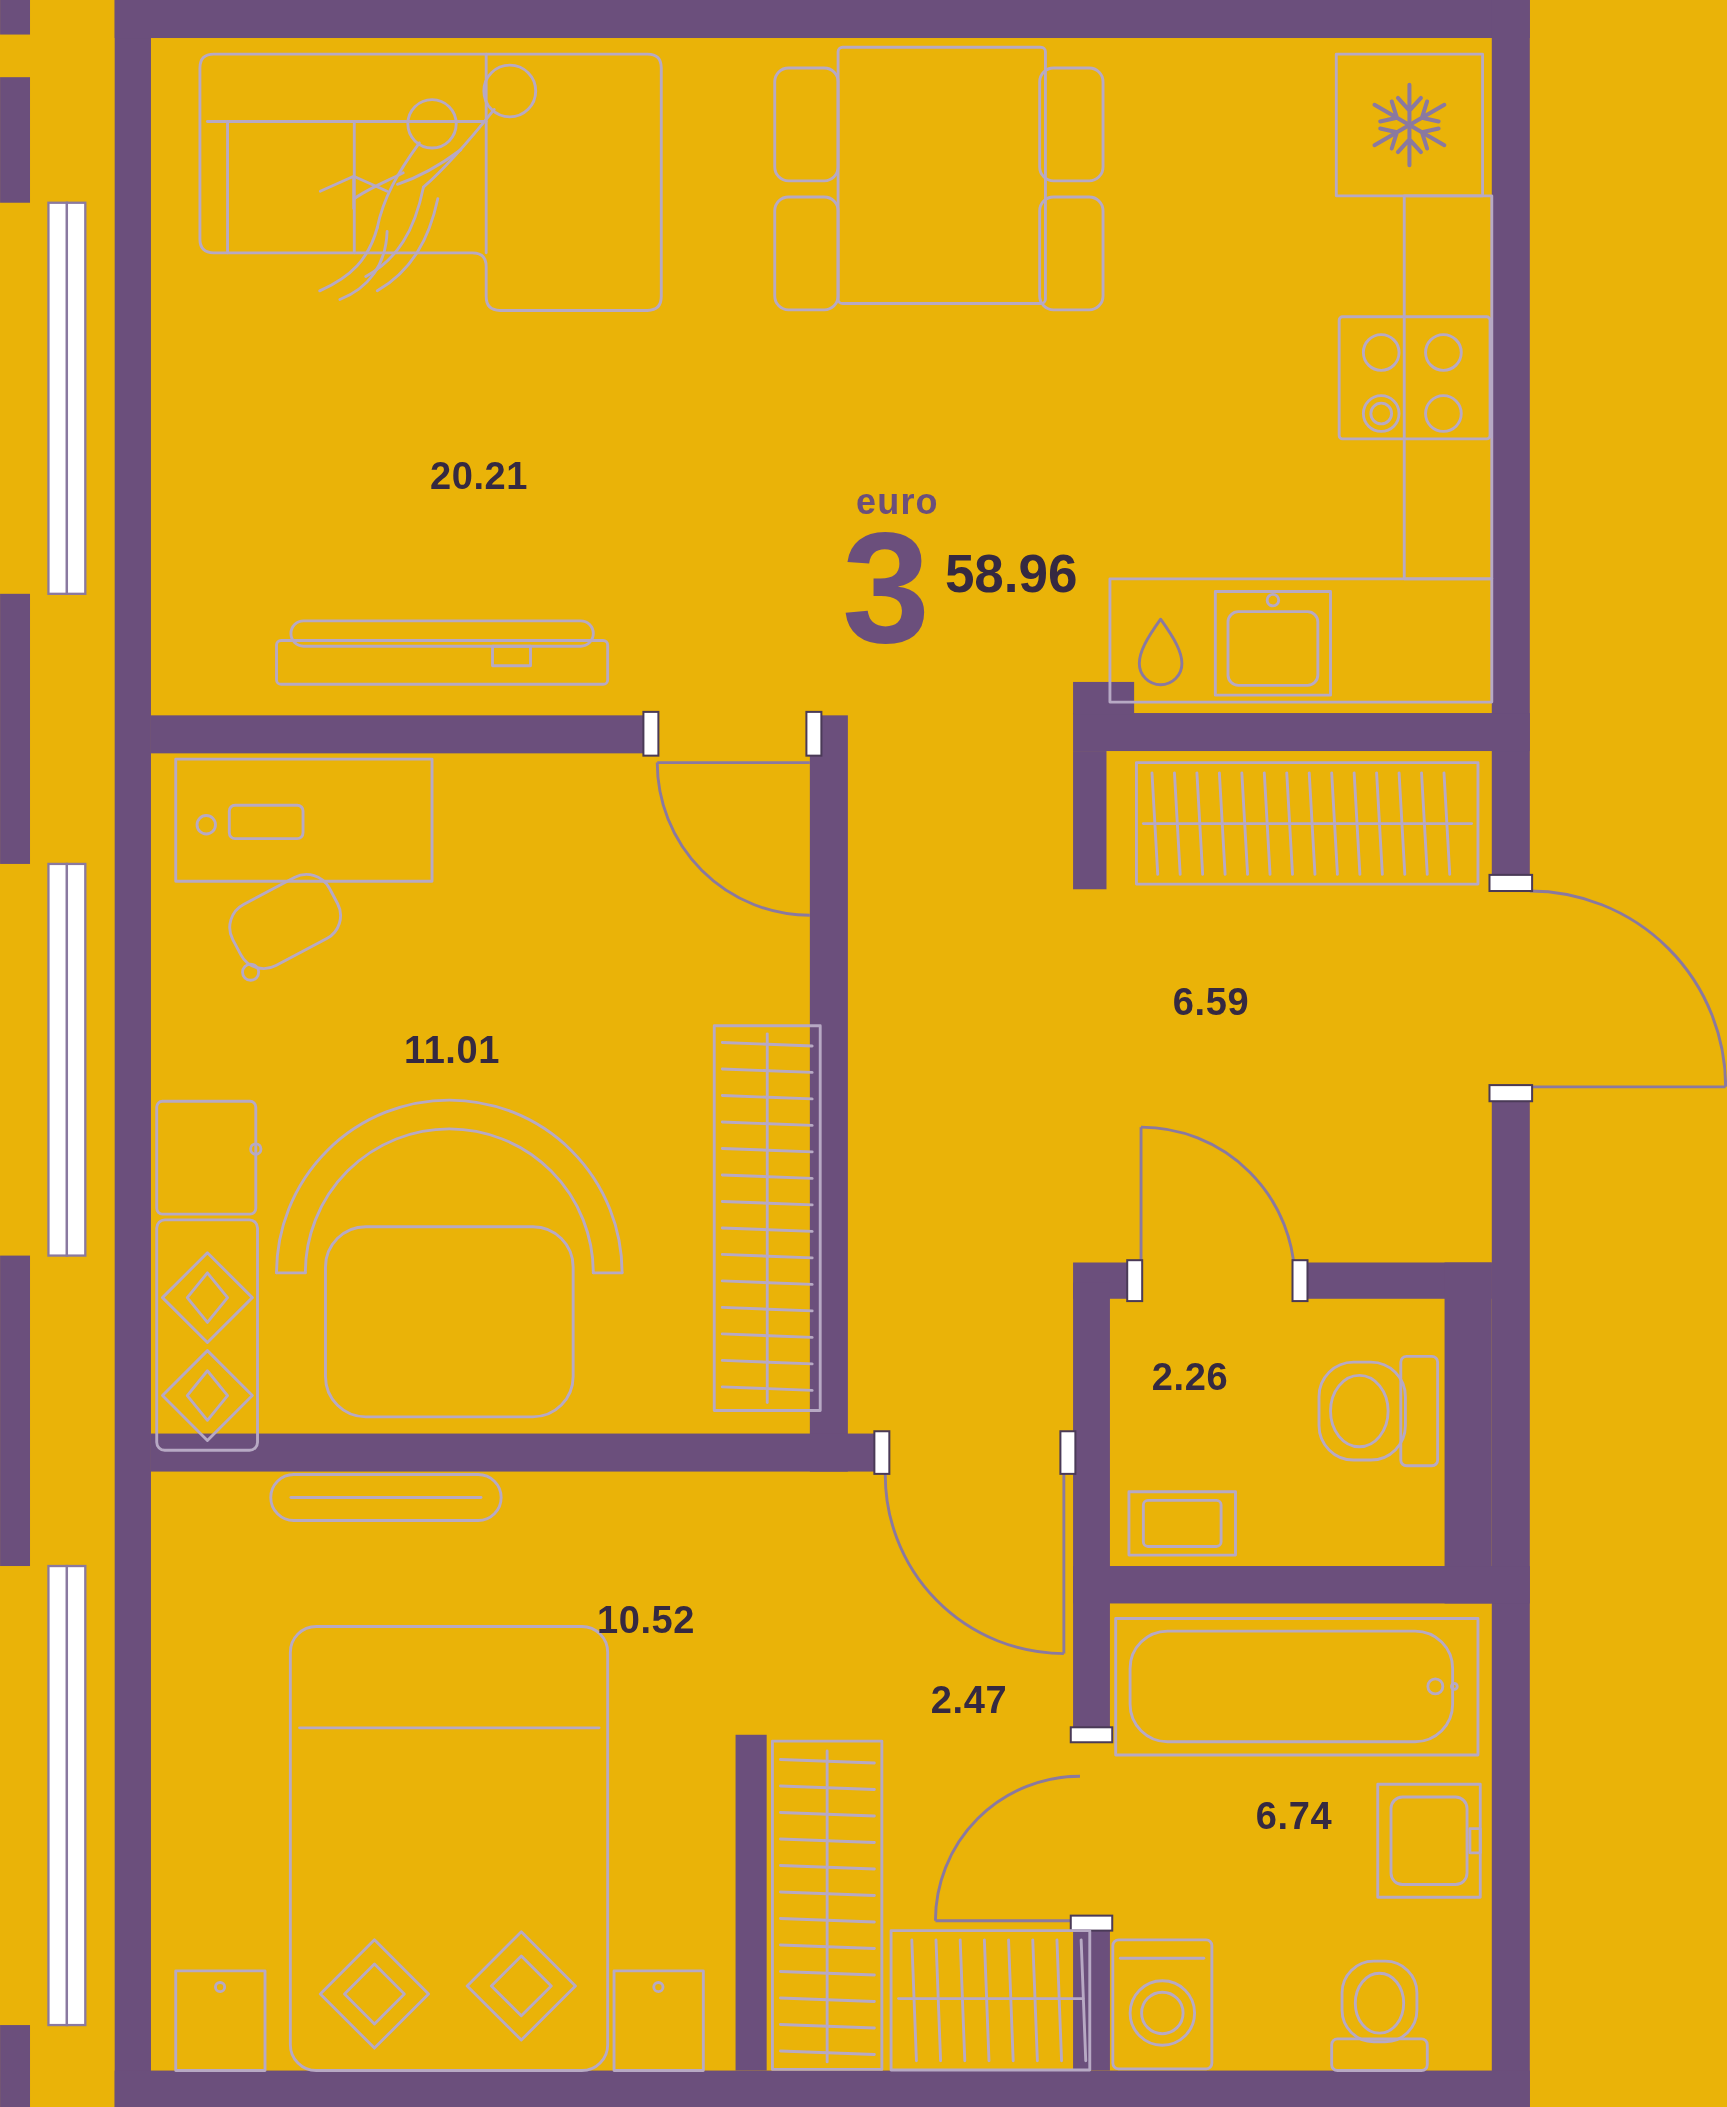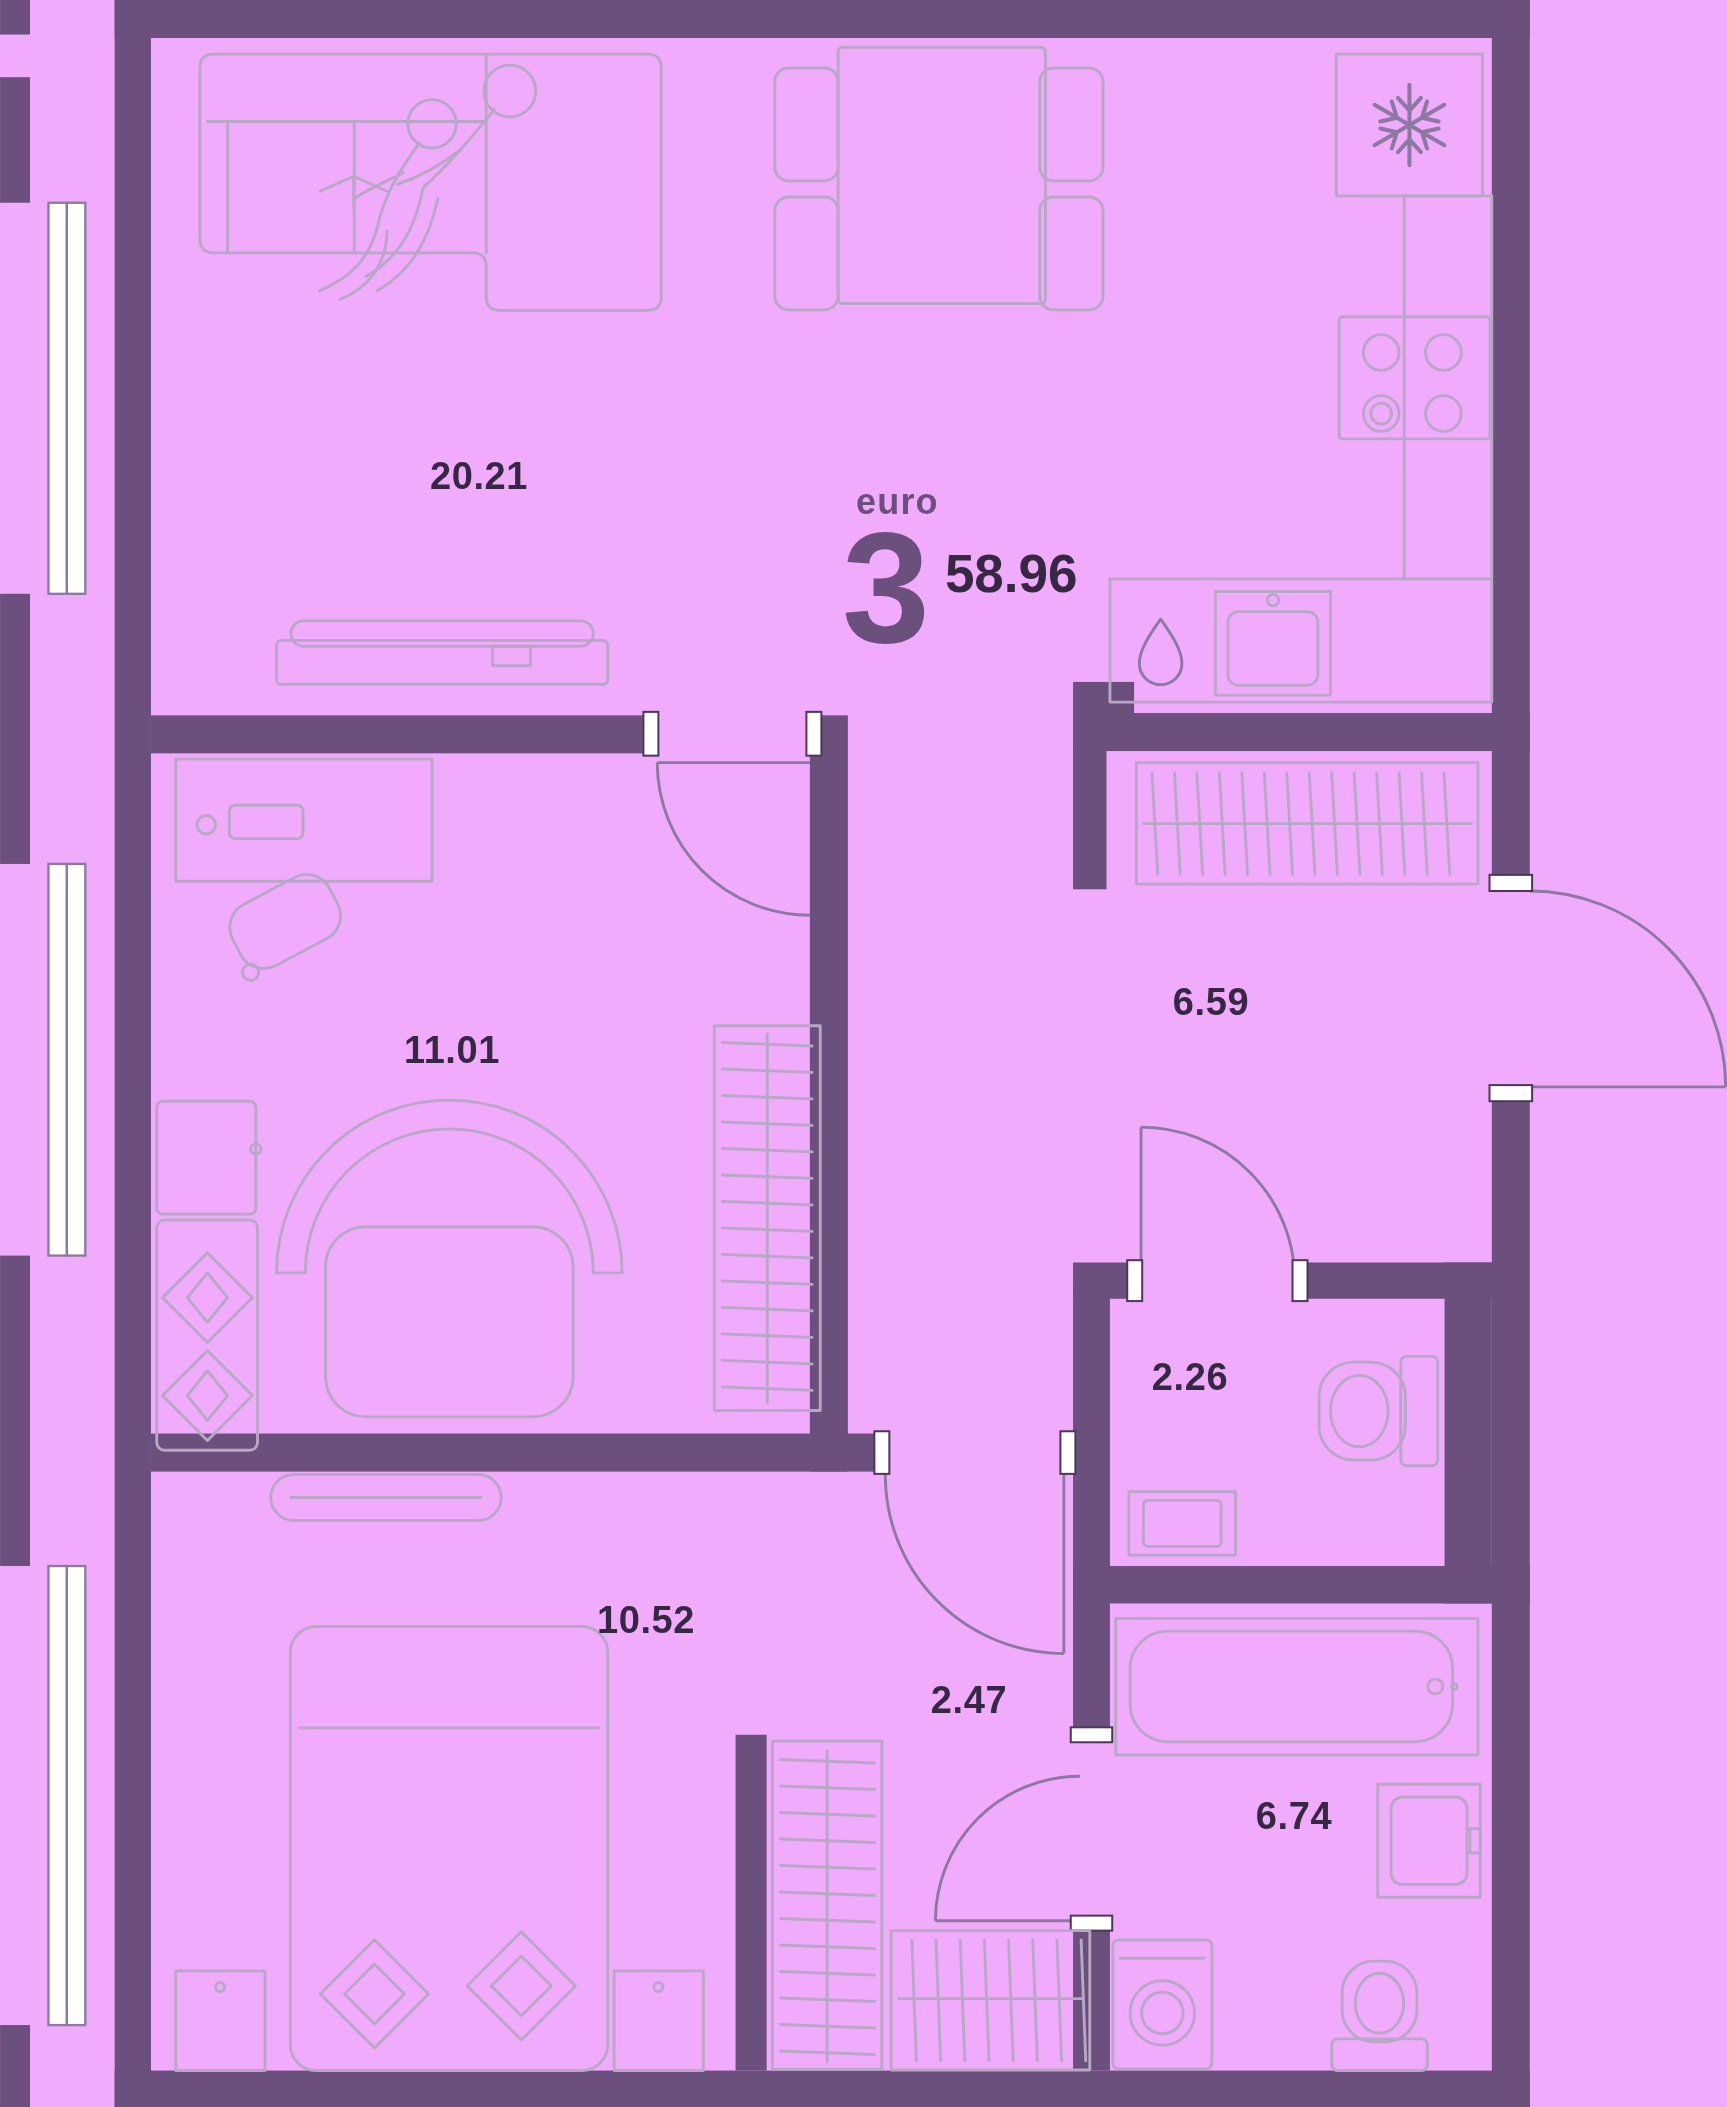--- a/index.html
+++ b/index.html
@@ -1,19 +1,19 @@
 <!DOCTYPE html>
 <html style="font-size:9.2px"><head>
 <meta charset="utf-8">
 <style>
   html,body{margin:0;padding:0;background:#ffffff;}
   #plan-root{
     position:relative;
     width:1728px;height:2108px;
-    background:#f0abfc;
+    background:#eab308;
     font-family:"Liberation Sans", sans-serif;
     overflow:hidden;
   }
   #plan-svg{position:absolute;left:0;top:0;}
   .room-label{
     position:absolute;
     transform:translate(-50%,-50%);
     font-size:38px;
     font-weight:700;
     color:#352941;

